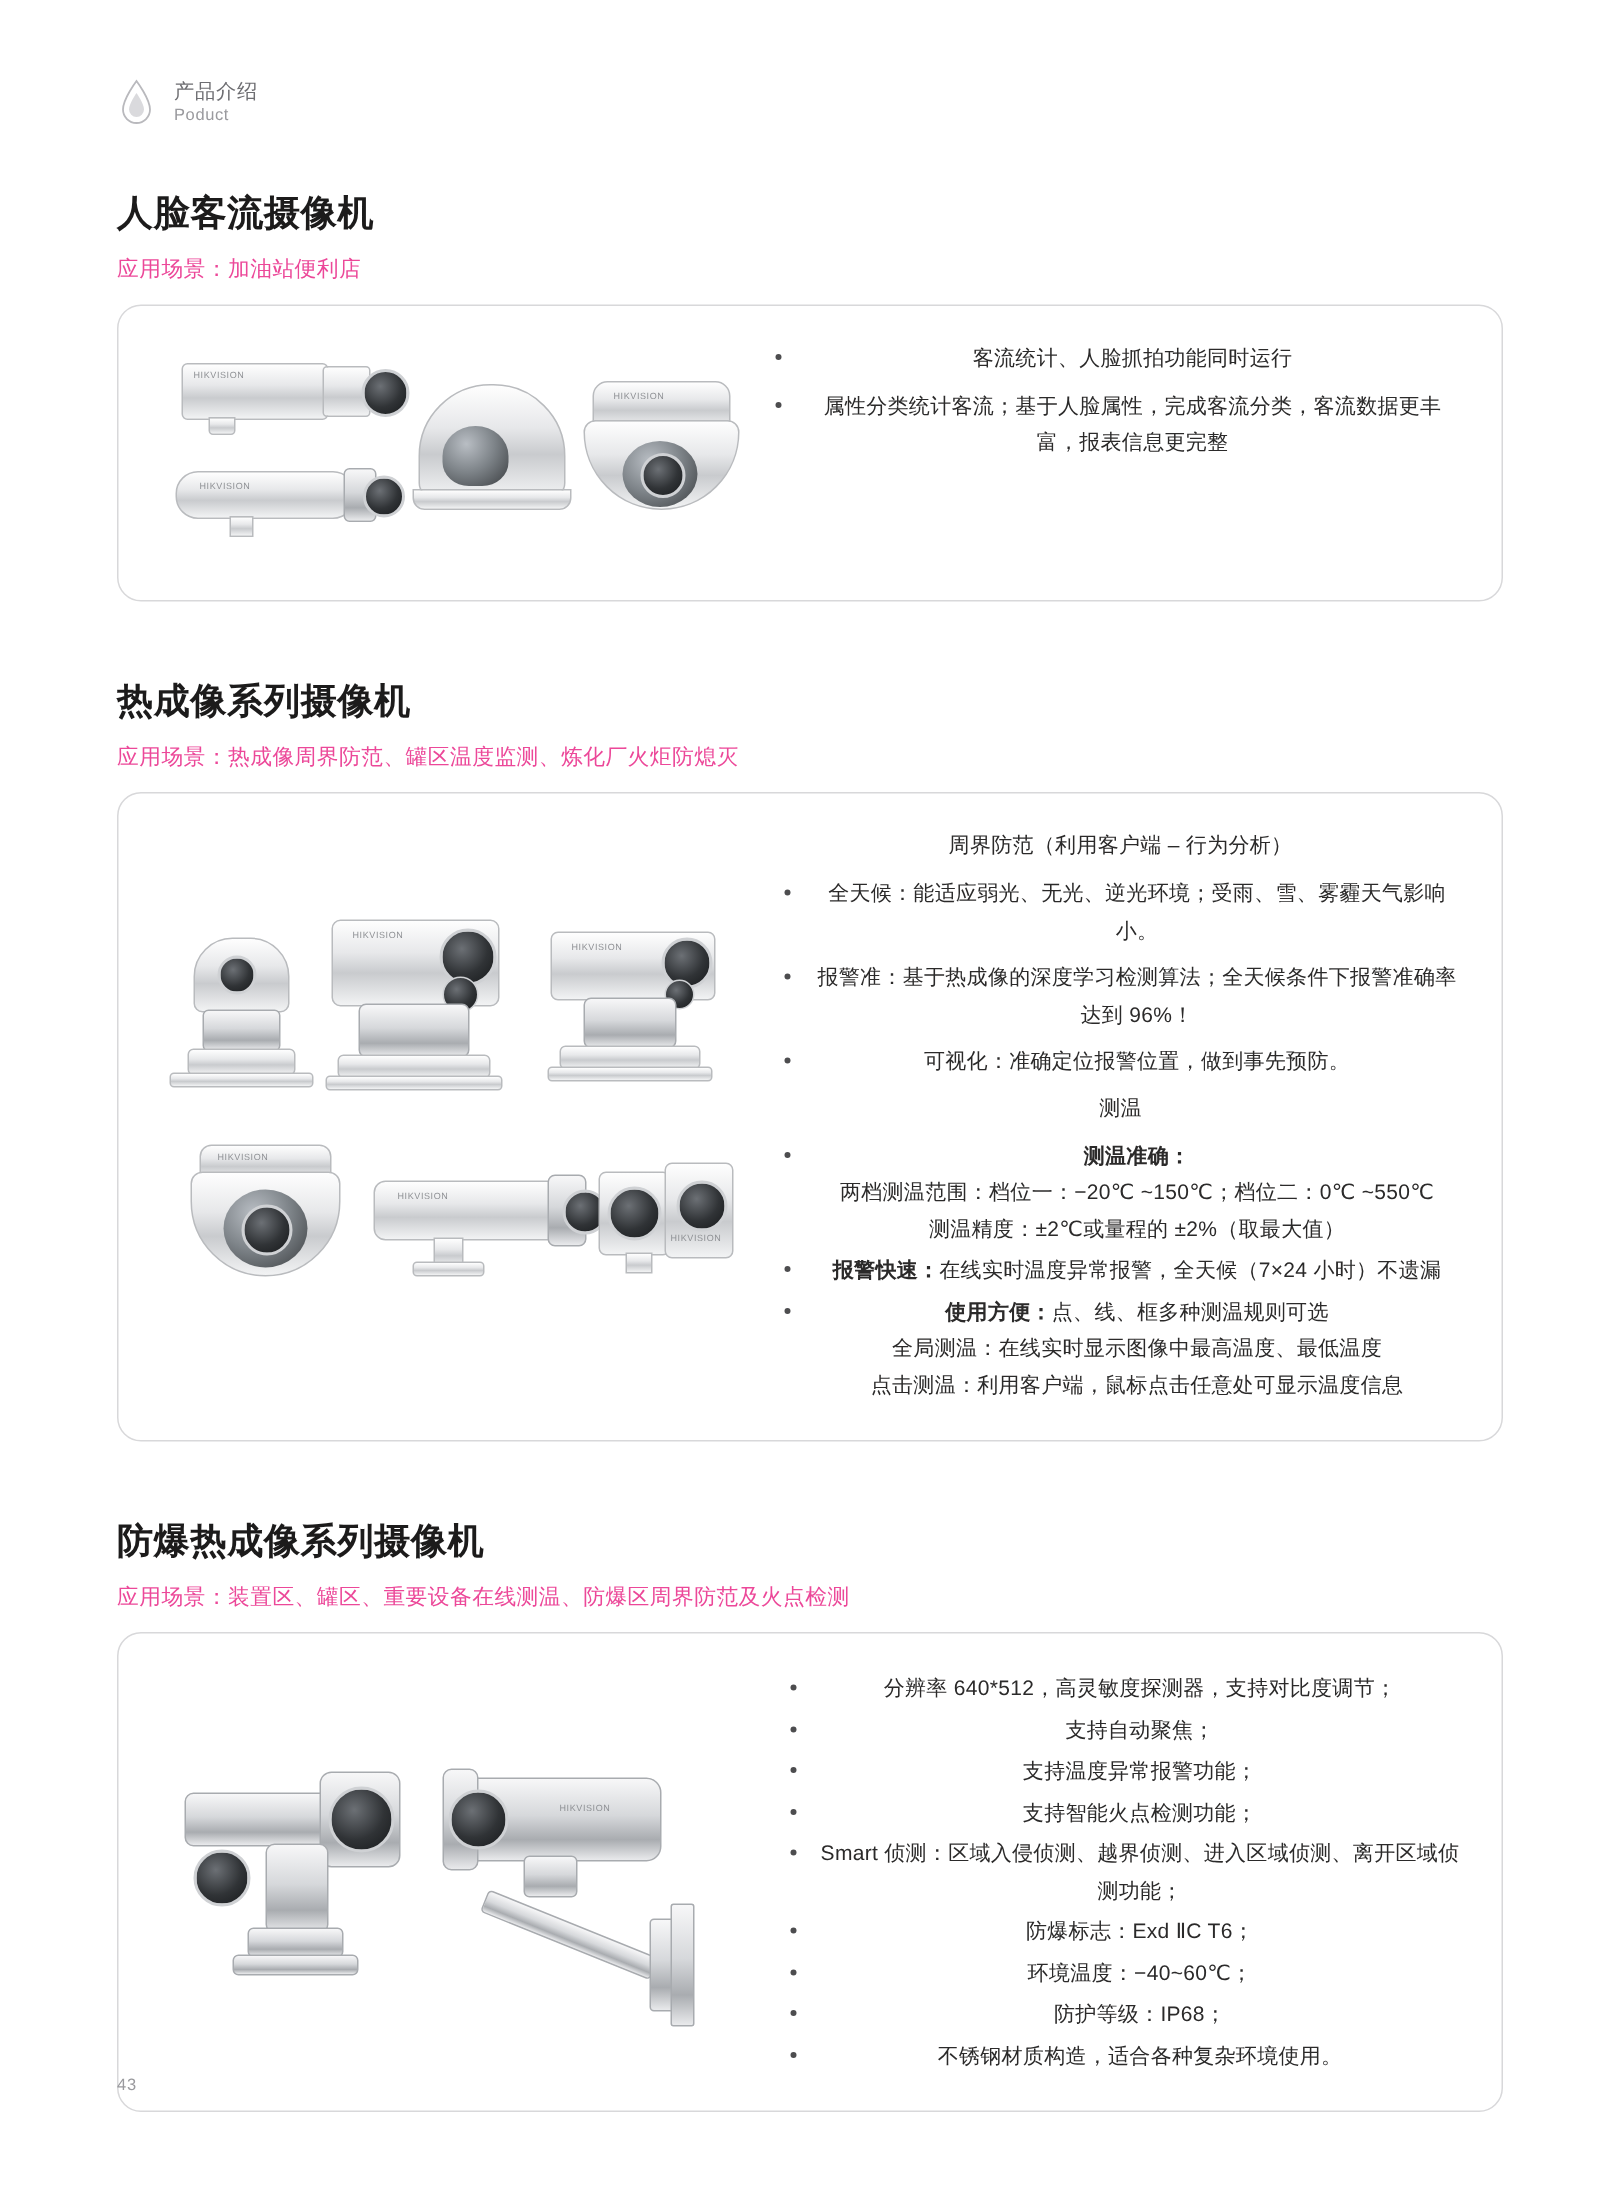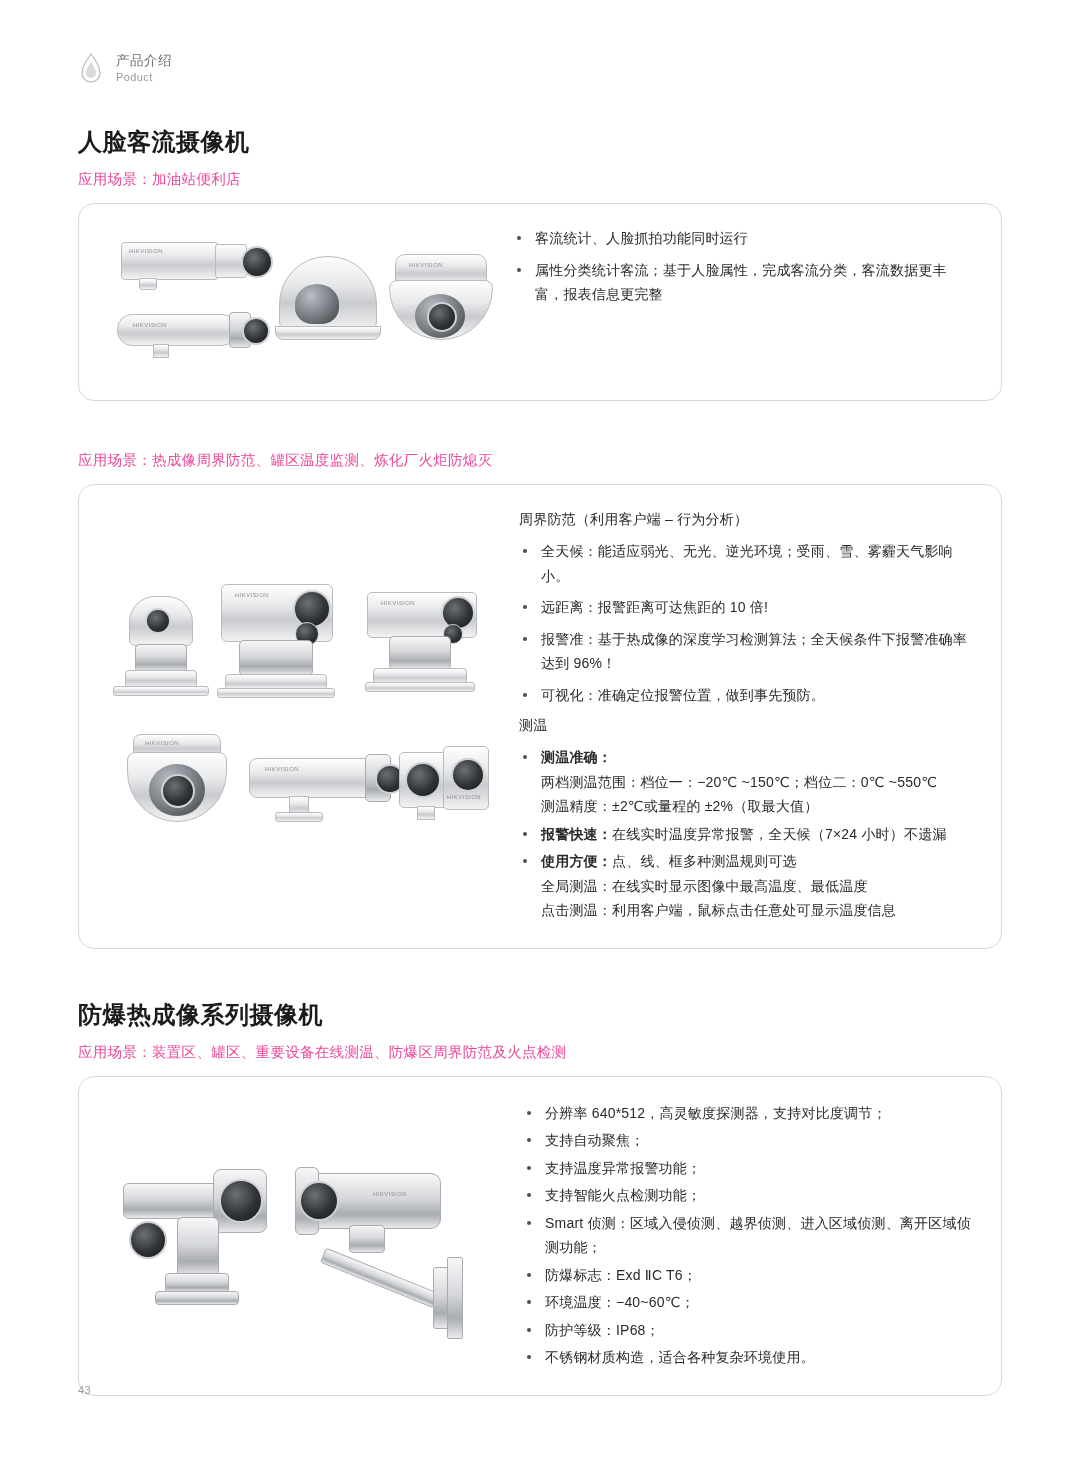--- a/index.html
+++ b/index.html
@@ -82,20 +82,21 @@
     display: flex;
     align-items: center;
     justify-content: center;
     padding: 18px 10px 18px 24px;
     box-sizing: border-box;
   }
   .card-body {
     flex: 1 1 auto;
     padding: 22px 26px 22px 10px;
     box-sizing: border-box;
+    text-align: center;
   }
 
   
   ul.bullets {
     list-style: none;
     margin: 0;
     padding: 0;
   }
   ul.bullets > li {
     position: relative;
@@ -229,20 +230,21 @@
       <div class="card-body">
         <ul class="bullets">
           <li>客流统计、人脸抓拍功能同时运行</li>
           <li>属性分类统计客流；基于人脸属性，完成客流分类，客流数据更丰富，报表信息更完整</li>
         </ul>
       </div>
     </div>
   </div>
 
   <div class="section" style="margin-top:50px;">
+    <div class="section-title">热成像系列摄像机</div>
     <div class="section-sub">应用场景：热成像周界防范、罐区温度监测、炼化厂火炬防熄灭</div>
 
     <div class="card" style="min-height:420px;">
       <div class="card-images" style="padding-left:20px;">
         <div class="grp2">
 
           <div class="metal" style="position:absolute;left:30px; top:50px; width:62px; height:48px; border-radius:26px 26px 6px 6px;"></div>
           <div class="dark-lens" style="position:absolute;left:46px; top:62px; width:22px; height:22px;"></div>
           <div class="metal-d" style="position:absolute;left:36px; top:98px; width:50px; height:26px; border-radius:4px;"></div>
           <div class="metal" style="position:absolute;left:26px; top:124px; width:70px; height:16px; border-radius:4px;"></div>
@@ -282,21 +284,20 @@
           <div class="dark-lens" style="position:absolute;left:306px; top:216px; width:32px; height:32px;"></div>
           <div class="dark-lens" style="position:absolute;left:352px; top:212px; width:30px; height:30px;"></div>
           <div class="metal" style="position:absolute;left:318px; top:260px; width:16px; height:12px;"></div>
           <span class="logo-tag" style="left:348px; top:248px;">HIKVISION</span>
         </div>
       </div>
       <div class="card-body" style="padding-top:26px;">
         <div class="sub-heading">周界防范（利用客户端 – 行为分析）</div>
         <ul class="bullets">
           <li>全天候：能适应弱光、无光、逆光环境；受雨、雪、雾霾天气影响小。</li>
-          <li>远距离：报警距离可达焦距的 10 倍!</li>
           <li>报警准：基于热成像的深度学习检测算法；全天候条件下报警准确率达到 96%！</li>
           <li>可视化：准确定位报警位置，做到事先预防。</li>
         </ul>
         <div class="sub-heading spaced">测温</div>
         <ul class="bullets tight">
           <li>
             <span class="bold-lead">测温准确：</span>
             <span class="sub-line">两档测温范围：档位一：−20℃ ~150℃；档位二：0℃ ~550℃</span>
             <span class="sub-line">测温精度：±2℃或量程的 ±2%（取最大值）</span>
           </li>

